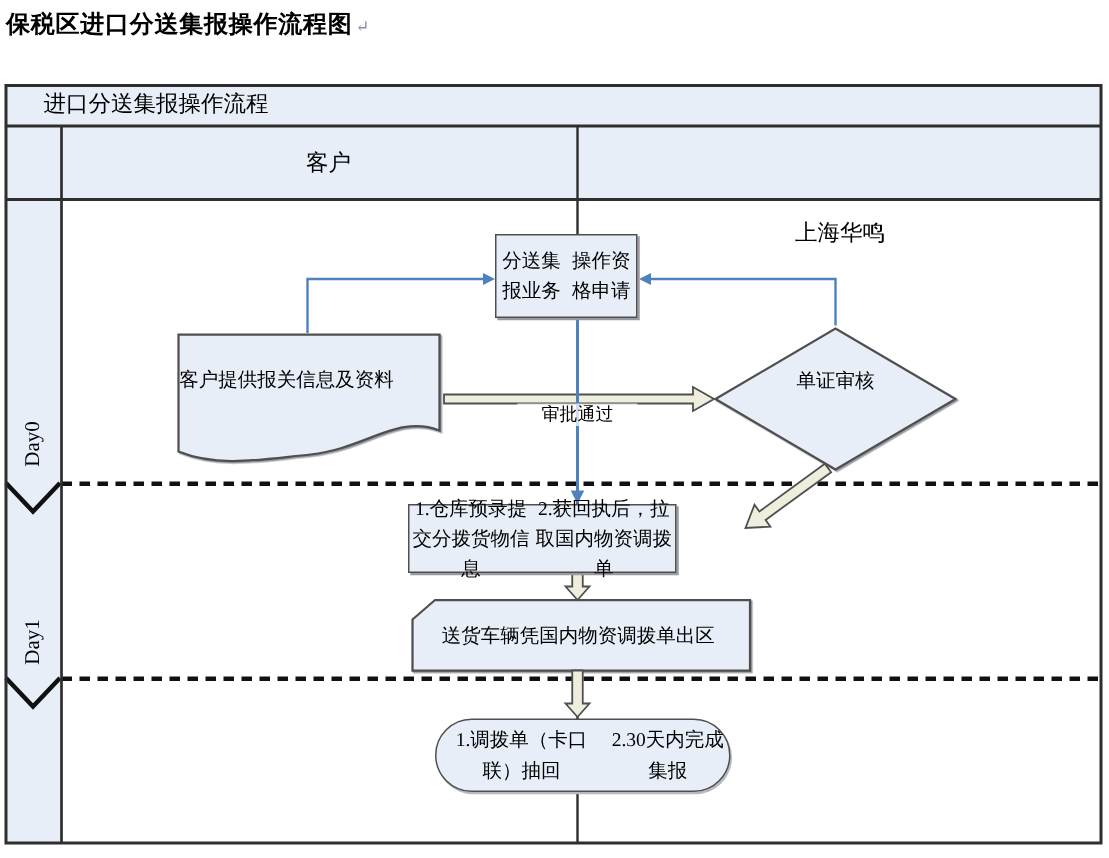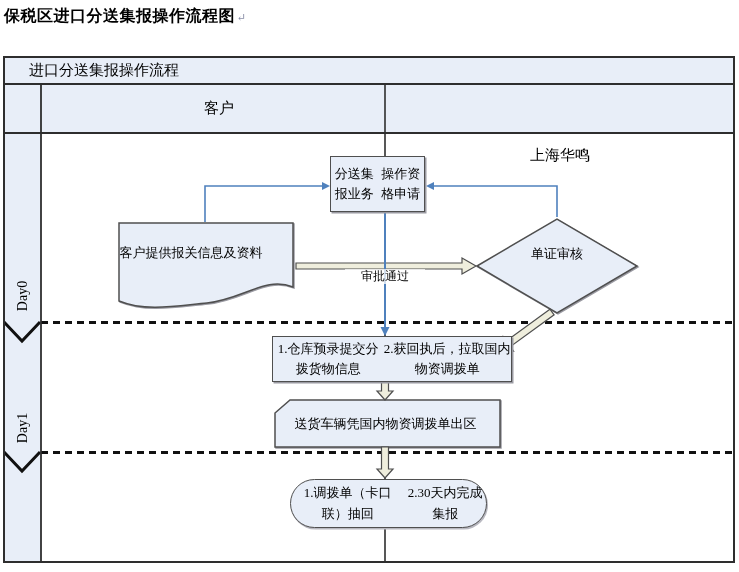--- a/index.html
+++ b/index.html
@@ -25,21 +25,21 @@
   #lane-day0{left:23px;top:296px;}
   #lane-day1{left:23px;top:428px;}
   
   #wires{left:0;top:0;z-index:1;}
   
   .node{box-sizing:border-box;background:#e8eef8;border:1.4px solid #4f4f4f;
         box-shadow:1.5px 1.5px 0 #9a9aa2;display:flex;flex-direction:row;
         align-items:center;justify-content:center;text-align:center;
         font-size:13px;line-height:1.55;z-index:2;}
   #node-apply{left:330px;top:156px;width:95px;height:56px;}
-  #node-warehouse{left:272px;top:336px;width:240px;height:46px;}
+  #node-warehouse{left:272px;top:336px;width:179px;height:46px;}
   #node-final{left:290px;top:479px;width:197px;height:49px;border-radius:27px;box-shadow:1px 1.5px 0 #b8b8c0;}
   
   .shape-text{display:flex;align-items:center;justify-content:center;text-align:center;
               font-size:13px;line-height:1.5;z-index:3;}
   #text-documents{left:119px;top:230px;width:144px;height:46px;}
   #text-review{left:477px;top:240px;width:160px;height:28px;}
   #text-truck{left:275px;top:400px;width:221px;height:47px;}
   #edge-approve{left:345px;top:269px;width:80px;height:15px;font-size:12px;z-index:3;
                 display:flex;align-items:center;justify-content:center;background:rgba(255,255,255,.75);}
 </style>

